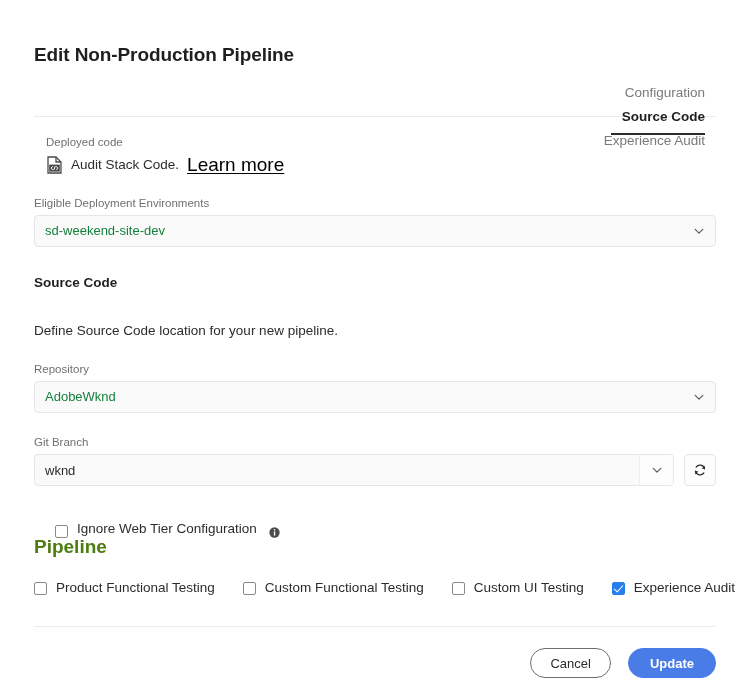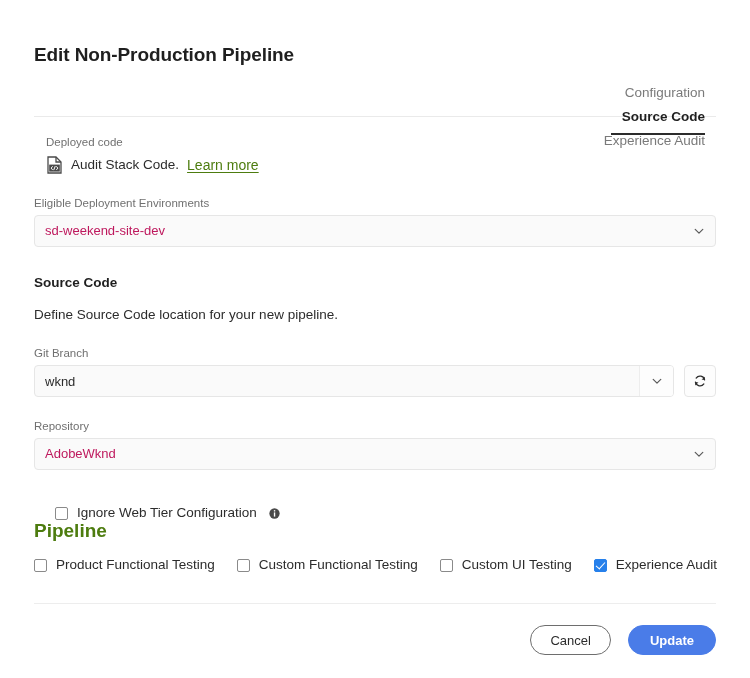--- a/index.html
+++ b/index.html
@@ -84,22 +84,22 @@
     width: 17px; height: 18px;
     display: block;
     flex: none;
   }
   .deployed-text {
     font-size: 13.5px;
     color: #2c2c2c;
     line-height: 18px;
   }
   .learn-more {
-    font-size: 14px;
-    color: #4d7c0f;
+    font-size: 19px;
+    color: #000000;
     text-decoration: underline;
     text-underline-offset: 2px;
     cursor: pointer;
     line-height: 18px;
   }
 
   
   .group { margin-top: 22px; }
   .select-box {
     position: relative;
@@ -107,21 +107,21 @@
     background: #fafafa;
     border: 1px solid #e6e6e6;
     border-radius: 4px;
     display: flex;
     align-items: center;
     padding: 0 10px;
     cursor: pointer;
   }
   .select-value {
     font-size: 13px;
-    color: #be185d;
+    color: #15803d;
     flex: 1;
     line-height: 16px;
     overflow: hidden;
     white-space: nowrap;
     text-overflow: ellipsis;
   }
   .chev {
     width: 12px; height: 12px;
     flex: none;
     display: block;
@@ -180,21 +180,21 @@
   .section-head {
     font-size: 13.5px;
     font-weight: bold;
     color: #1f1f1f;
     margin-top: 27px;
     line-height: 17px;
   }
   .section-desc {
     font-size: 13.5px;
     color: #2c2c2c;
-    margin-top: 15px;
+    margin-top: 31px;
     line-height: 18px;
   }
 
   
   .cbrow {
     display: flex;
     align-items: center;
     gap: 9px;
     cursor: pointer;
   }
@@ -222,42 +222,42 @@
   }
   .cblabel {
     font-size: 13.5px;
     color: #2c2c2c;
     line-height: 18px;
     white-space: nowrap;
   }
   .ignore-row {
     margin-top: 34px;
     display: flex;
-    align-items: center;
+    align-items: flex-end;
     gap: 9px;
     padding-left: 21px;
   }
   .info-icon {
     width: 11px; height: 11px;
     display: block;
     margin-left: 3px;
     cursor: pointer;
     flex: none;
   }
   .pipeline-head {
     font-size: 19px;
     font-weight: bold;
     color: #4d7c0f;
     line-height: 17px;
   }
   .pipeline-options {
     display: flex;
     align-items: flex-end;
-    margin-top: 17px;
-    gap: 0;
+    margin-top: 24px;
+    gap: 6px;
   }
   .pipeline-options .cbrow { margin-right: 22px; }
   .pipeline-options .cbrow:last-child { margin-right: 0; }
 
   
   .divider {
     height: 1px;
     background: #ededed;
     margin-top: 29px;
   }
@@ -334,20 +334,30 @@
       <div class="select-box">
         <span class="select-value">sd-weekend-site-dev</span>
         <svg class="chev" viewBox="0 0 12 12">
           <path d="M2.2 4.3 L6 8.1 L9.8 4.3" fill="none" stroke="#5a5a5a" stroke-width="1.2" stroke-linecap="round" stroke-linejoin="round"></path>
         </svg>
       </div>
     </div>
 
     <div class="section-head">Source Code</div>
     <div class="section-desc">Define Source Code location for your new pipeline.</div>
+
+    <div class="group">
+      <div class="field-label">Repository</div>
+      <div class="select-box">
+        <span class="select-value">AdobeWknd</span>
+        <svg class="chev" viewBox="0 0 12 12">
+          <path d="M2.2 4.3 L6 8.1 L9.8 4.3" fill="none" stroke="#5a5a5a" stroke-width="1.2" stroke-linecap="round" stroke-linejoin="round"></path>
+        </svg>
+      </div>
+    </div>
 
     <div class="group">
       <div class="field-label">Git Branch</div>
       <div class="branch-row">
         <div class="branch-combo">
           <input class="branch-input" type="text" value="wknd" style="">
           <div class="branch-chevbtn">
             <svg class="chev" viewBox="0 0 12 12">
               <path d="M2.2 4.3 L6 8.1 L9.8 4.3" fill="none" stroke="#5a5a5a" stroke-width="1.2" stroke-linecap="round" stroke-linejoin="round"></path>
             </svg>
@@ -357,30 +367,20 @@
           <svg class="refresh-icon" viewBox="0 0 16 16">
             <path d="M13.2 6.6 A5.4 5.4 0 0 0 3.6 4.6" fill="none" stroke="#2c2c2c" stroke-width="1.5" stroke-linecap="round"></path>
             <path d="M2.8 9.4 A5.4 5.4 0 0 0 12.4 11.4" fill="none" stroke="#2c2c2c" stroke-width="1.5" stroke-linecap="round"></path>
             <path d="M13.6 3.0 L13.4 6.9 L9.8 6.3 Z" fill="#2c2c2c"></path>
             <path d="M2.4 13.0 L2.6 9.1 L6.2 9.7 Z" fill="#2c2c2c"></path>
           </svg>
         </div>
       </div>
     </div>
 
-    <div class="group">
-      <div class="field-label">Repository</div>
-      <div class="select-box">
-        <span class="select-value">AdobeWknd</span>
-        <svg class="chev" viewBox="0 0 12 12">
-          <path d="M2.2 4.3 L6 8.1 L9.8 4.3" fill="none" stroke="#5a5a5a" stroke-width="1.2" stroke-linecap="round" stroke-linejoin="round"></path>
-        </svg>
-      </div>
-    </div>
-
     <div class="ignore-row">
       <span class="cbox"></span>
       <span class="cblabel">Ignore Web Tier Configuration</span>
       <svg class="info-icon" viewBox="0 0 12 12">
         <circle cx="6" cy="6" r="5.6" fill="#4a4a4a"></circle>
         <rect x="5.3" y="2.3" width="1.5" height="1.5" fill="#ffffff"></rect>
         <rect x="5.3" y="4.8" width="1.5" height="4.6" fill="#ffffff"></rect>
       </svg>
     </div>
 

